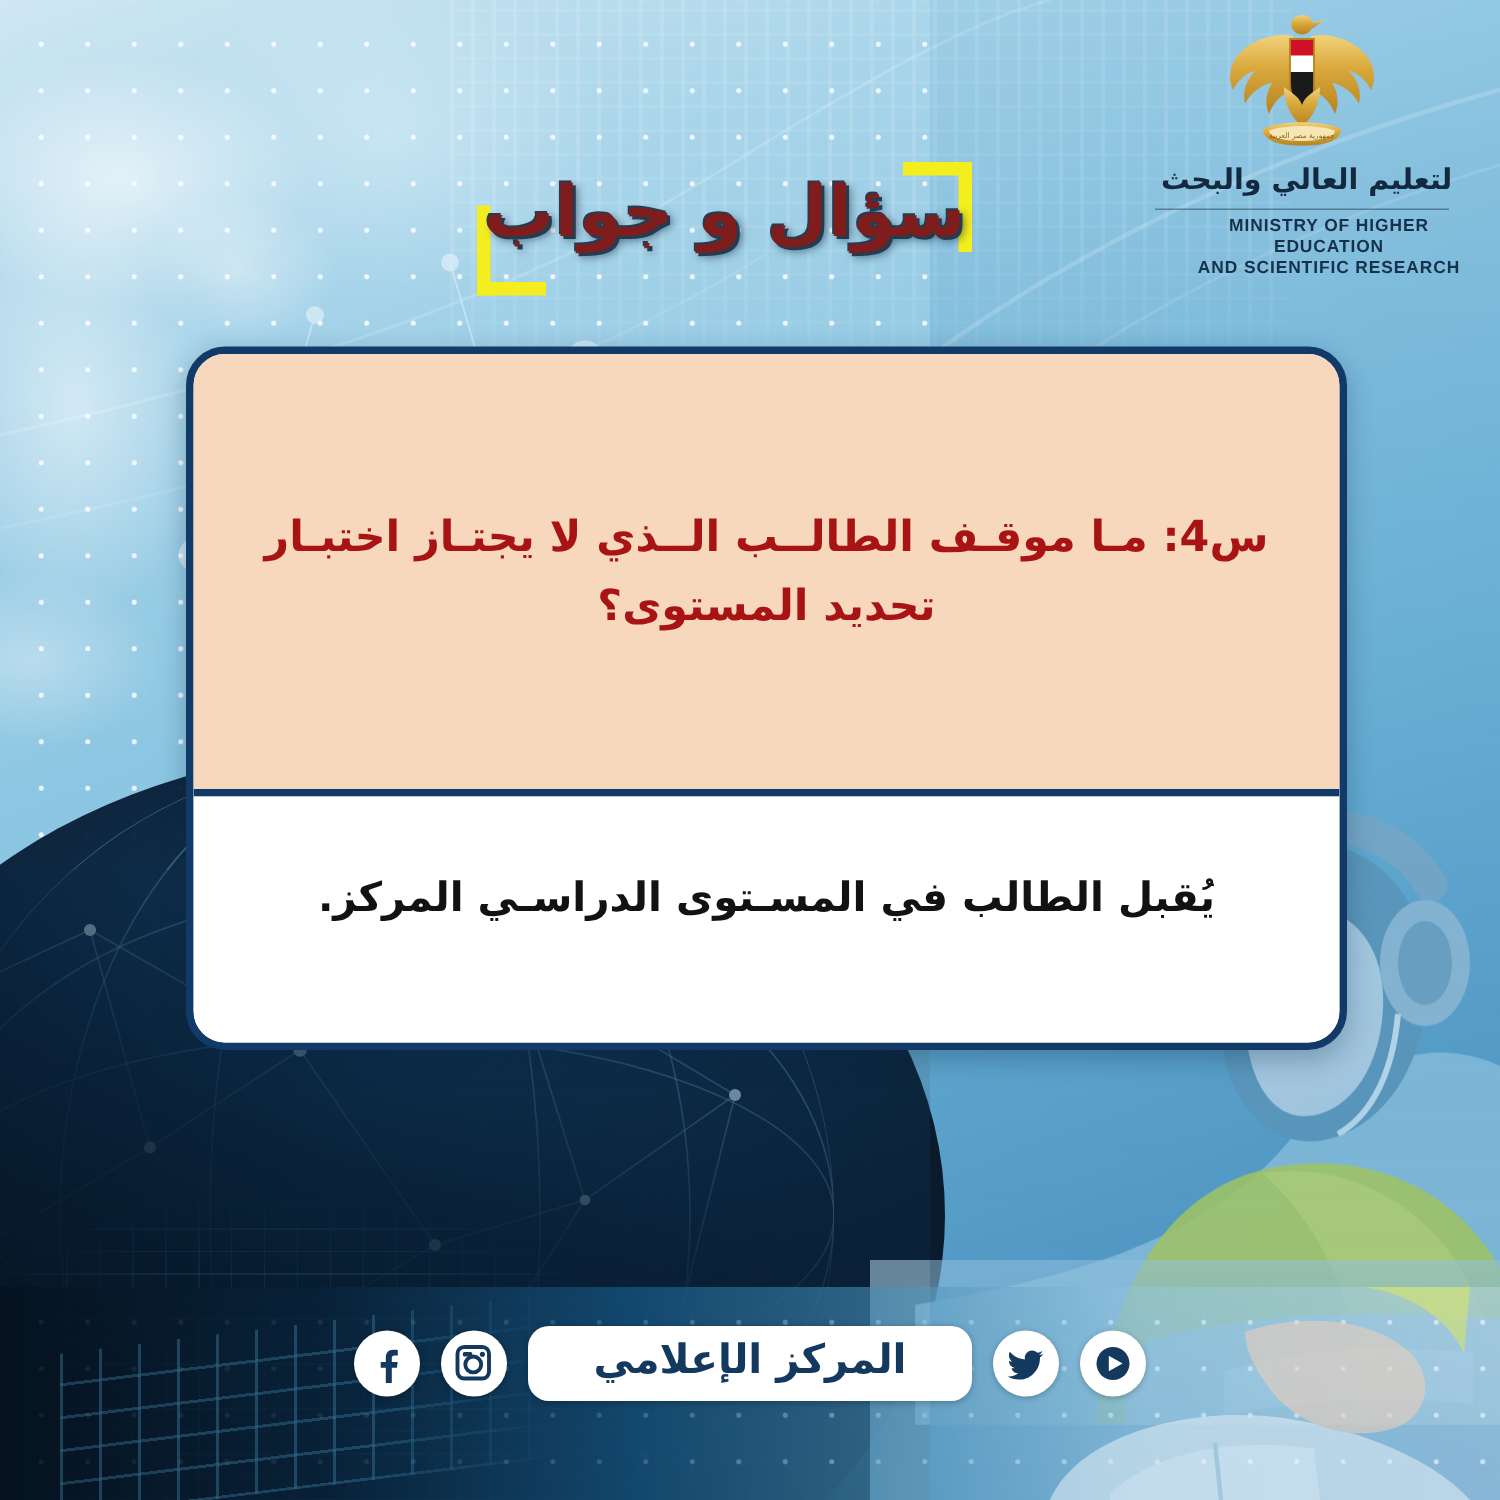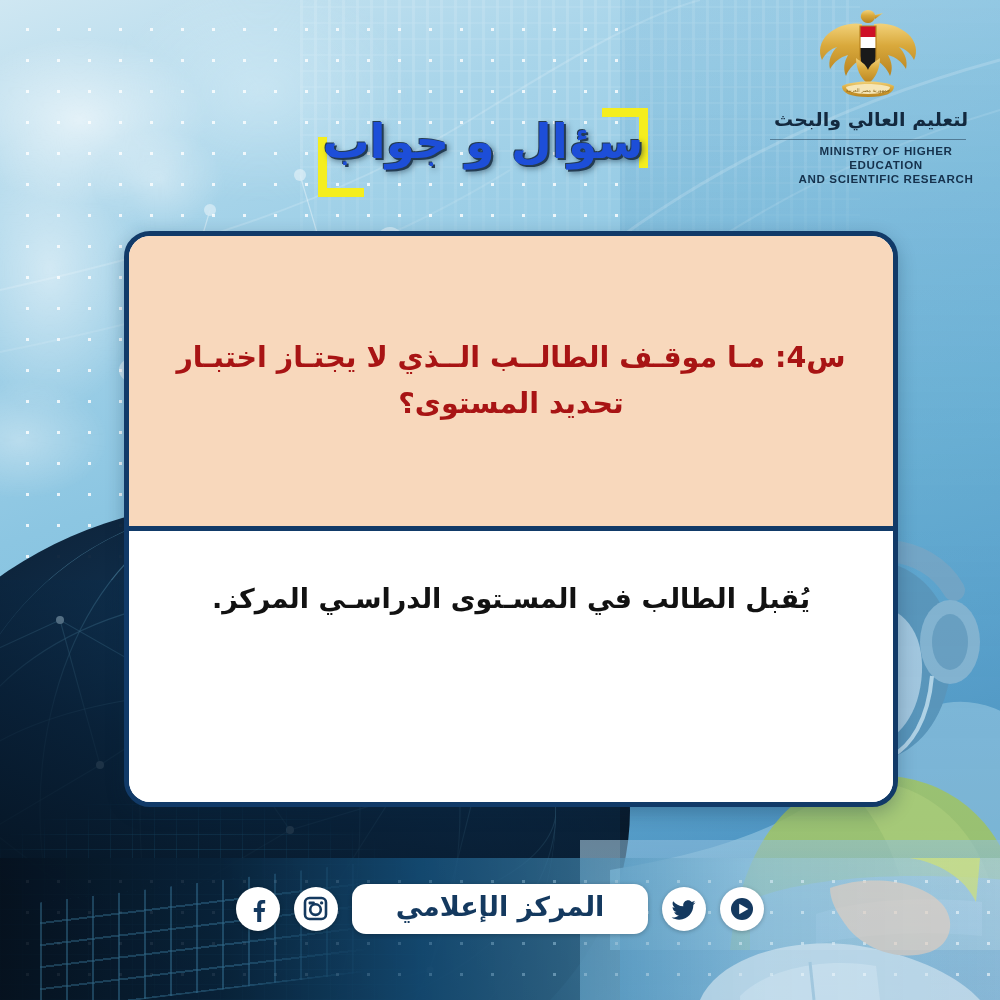--- a/index.html
+++ b/index.html
@@ -159,32 +159,32 @@
     border-color: #f5ee1e; border-style: solid;
   }
   .bracket.tr { right: 0; top: 0; border-width: 9px 9px 0 0; }
   .bracket.bl { left: 0; bottom: -3px; border-width: 0 0 9px 9px; }
 
   .title-text {
     position: absolute; left: 0; right: 0; top: 6px;
     text-align: center;
     font-family: "DejaVu Sans", sans-serif;
     font-size: 47px; font-weight: 700;
-    color: #1d4ed8;
+    color: #7f1d1d;
     direction: rtl;
     letter-spacing: 1px;
     text-shadow:
       2px 2px 0 #243c52, -1px -1px 0 #243c52,
       3px 3px 6px rgba(10,30,50,.55);
   }
 
   
   .card {
     position: absolute; left: 124px; top: 231px;
-    width: 774px; height: 576px;
+    width: 774px; height: 469px;
     border: 5px solid #113a68;
     border-radius: 26px;
     overflow: hidden;
     background: #ffffff;
     box-shadow: 0 6px 18px rgba(10,35,60,.28);
     z-index: 5;
   }
   .card-q {
     height: 295px;
     background: #f8d8bc;

